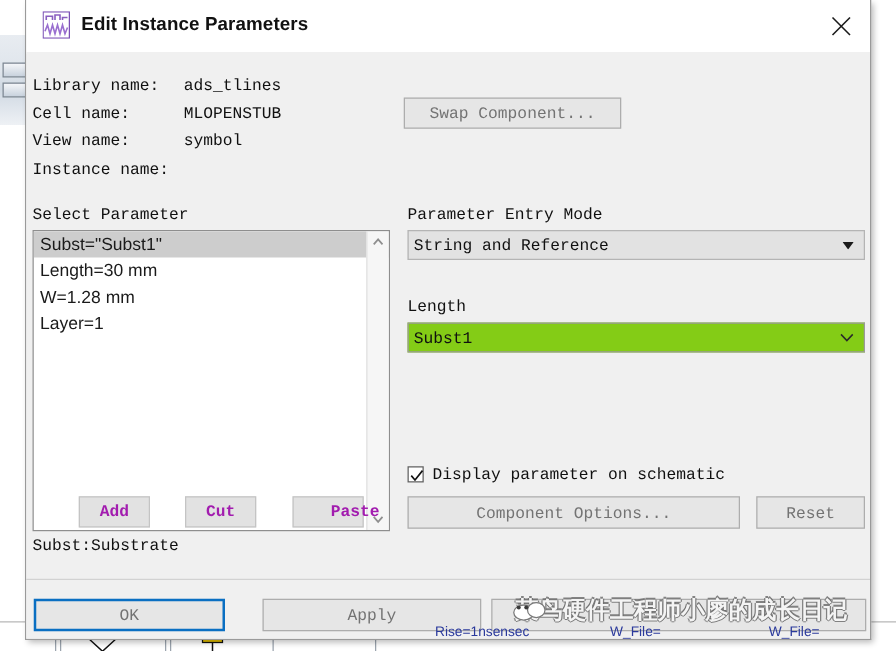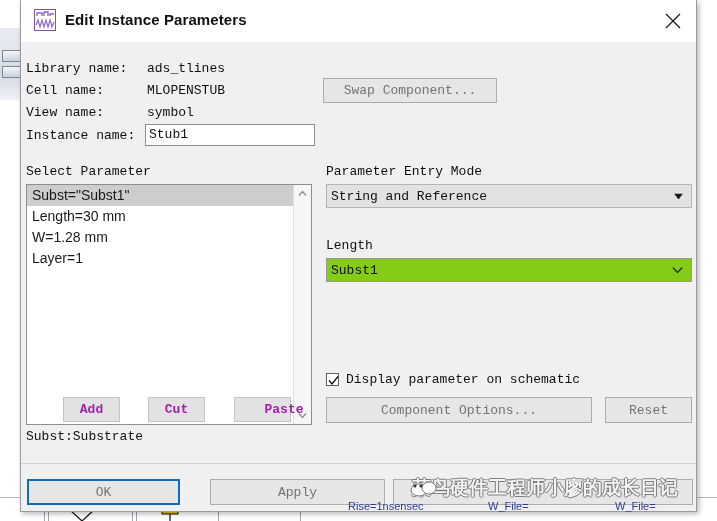--- a/index.html
+++ b/index.html
@@ -249,21 +249,20 @@
     <div class="lbl" style="left:5px;  top:19px;">Library name:</div>
     <div class="lbl" style="left:126px; top:19px;">ads_tlines</div>
 
     <div class="lbl" style="left:5px;  top:41px;">Cell name:</div>
     <div class="lbl" style="left:126px; top:41px;">MLOPENSTUB</div>
 
     <div class="lbl" style="left:5px;  top:63px;">View name:</div>
     <div class="lbl" style="left:126px; top:63px;">symbol</div>
 
     <div class="lbl" style="left:5px;  top:86px;">Instance name:</div>
-    <div class="textinput" style="left:124px; top:82px; width:170px; height:22px;">Stub1</div>
 
     <div class="btn" style="left:302px; top:36px; width:174px; height:25px;">Swap Component...</div>
 
     <div class="lbl" style="left:5px; top:122px;">Select Parameter</div>
 
     <div id="listbox" style="left:5px; top:142px; width:286px; height:241px;">
       <div class="listitem sel">Subst="Subst1"</div>
       <div class="listitem">Length=30 mm</div>
       <div class="listitem">W=1.28 mm</div>
       <div class="listitem">Layer=1</div>

